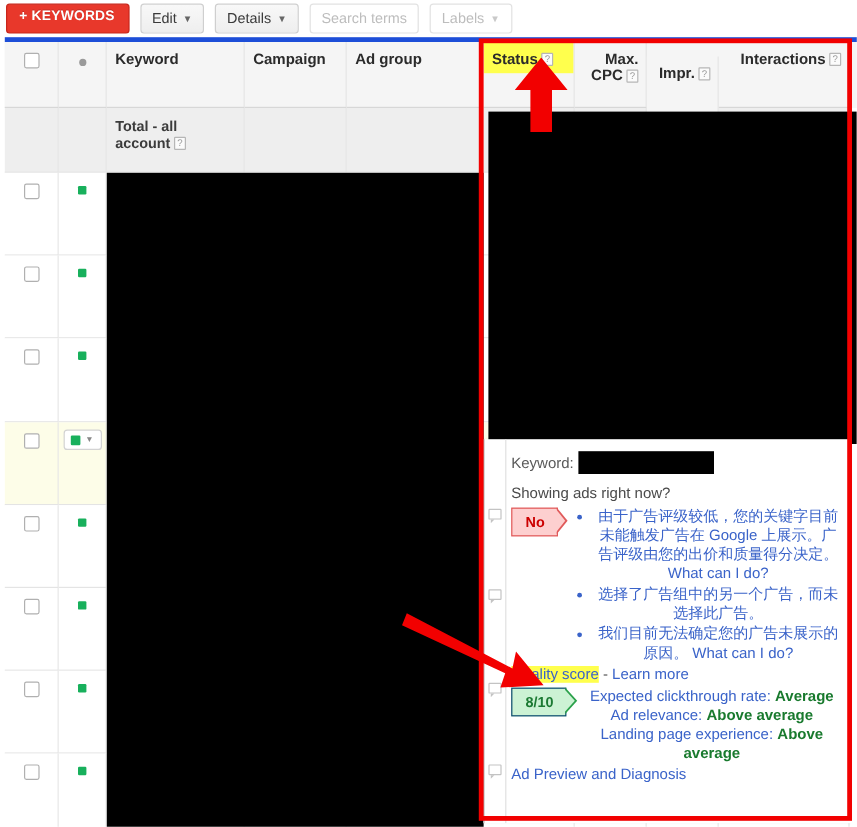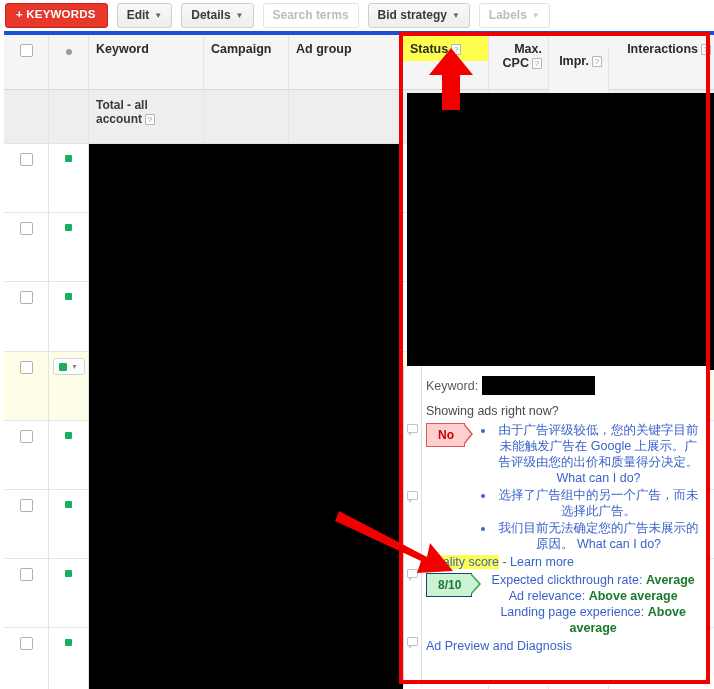--- a/index.html
+++ b/index.html
@@ -35,21 +35,21 @@
     border: 1px solid #c8261b;
     line-height: 1;
     cursor: pointer;
     text-shadow: 0 -1px 0 rgba(0,0,0,.18);
   }
   .btn {
     background: linear-gradient(#f8f8f8, #eeeeee);
     border: 1px solid #cfcfcf;
     border-radius: 3px;
     font-size: 12px;
-    font-weight: bold;
+    font-weight: normal;
     color: #3a3a3a;
     padding: 5px 9px 6px 9px;
     line-height: 1;
     margin-left: 9px;
     cursor: pointer;
     white-space: nowrap;
   }
   .btn.disabled {
     color: #bdbdbd;
     background: #ffffff;
@@ -78,21 +78,21 @@
     height: 100%;
     position: relative;
     overflow: hidden;
   }
   
   .c-chk    { width: 45px; }
   .c-dot    { width: 40px; }
   .c-kw     { width: 115px; }
   .c-camp   { width: 85px; }
   .c-adg    { width: 114px; }
-  .c-status { width: 86px; }
+  .c-status { width: 76px; }
   .c-cpc    { width: 60px; }
   .c-impr   { width: 60px; margin-top: 12px; }
   .c-inter  { width: 109px; }
 
   
   .hdr-row { top: 0; height: 55px; background: #f5f5f5; }
   .hdr-row .cell { background: #f5f5f5; border-bottom: 1px solid #d7d7d7; }
   .hdr-label {
     font-size: 12.5px; font-weight: bold; color: #2b2b2b;
     padding: 7px 6px 0 7px;
@@ -285,23 +285,20 @@
 
     <div class="btn">
       <span>Edit</span><span class="caret">▼</span>
     </div>
     <div class="btn">
       <span>Details</span><span class="caret">▼</span>
     </div>
     <div class="btn disabled">
       <span>Search terms</span>
     </div>
-    <div class="btn">
-      <span>Bid strategy</span><span class="caret">▼</span>
-    </div>
     <div class="btn disabled">
       <span>Labels</span><span class="caret">▼</span>
     </div>
   </div>
 
   <div class="tbl">
 
     <div class="row hdr-row">
       <div class="cell c-chk">
         <div class="chk"></div>

